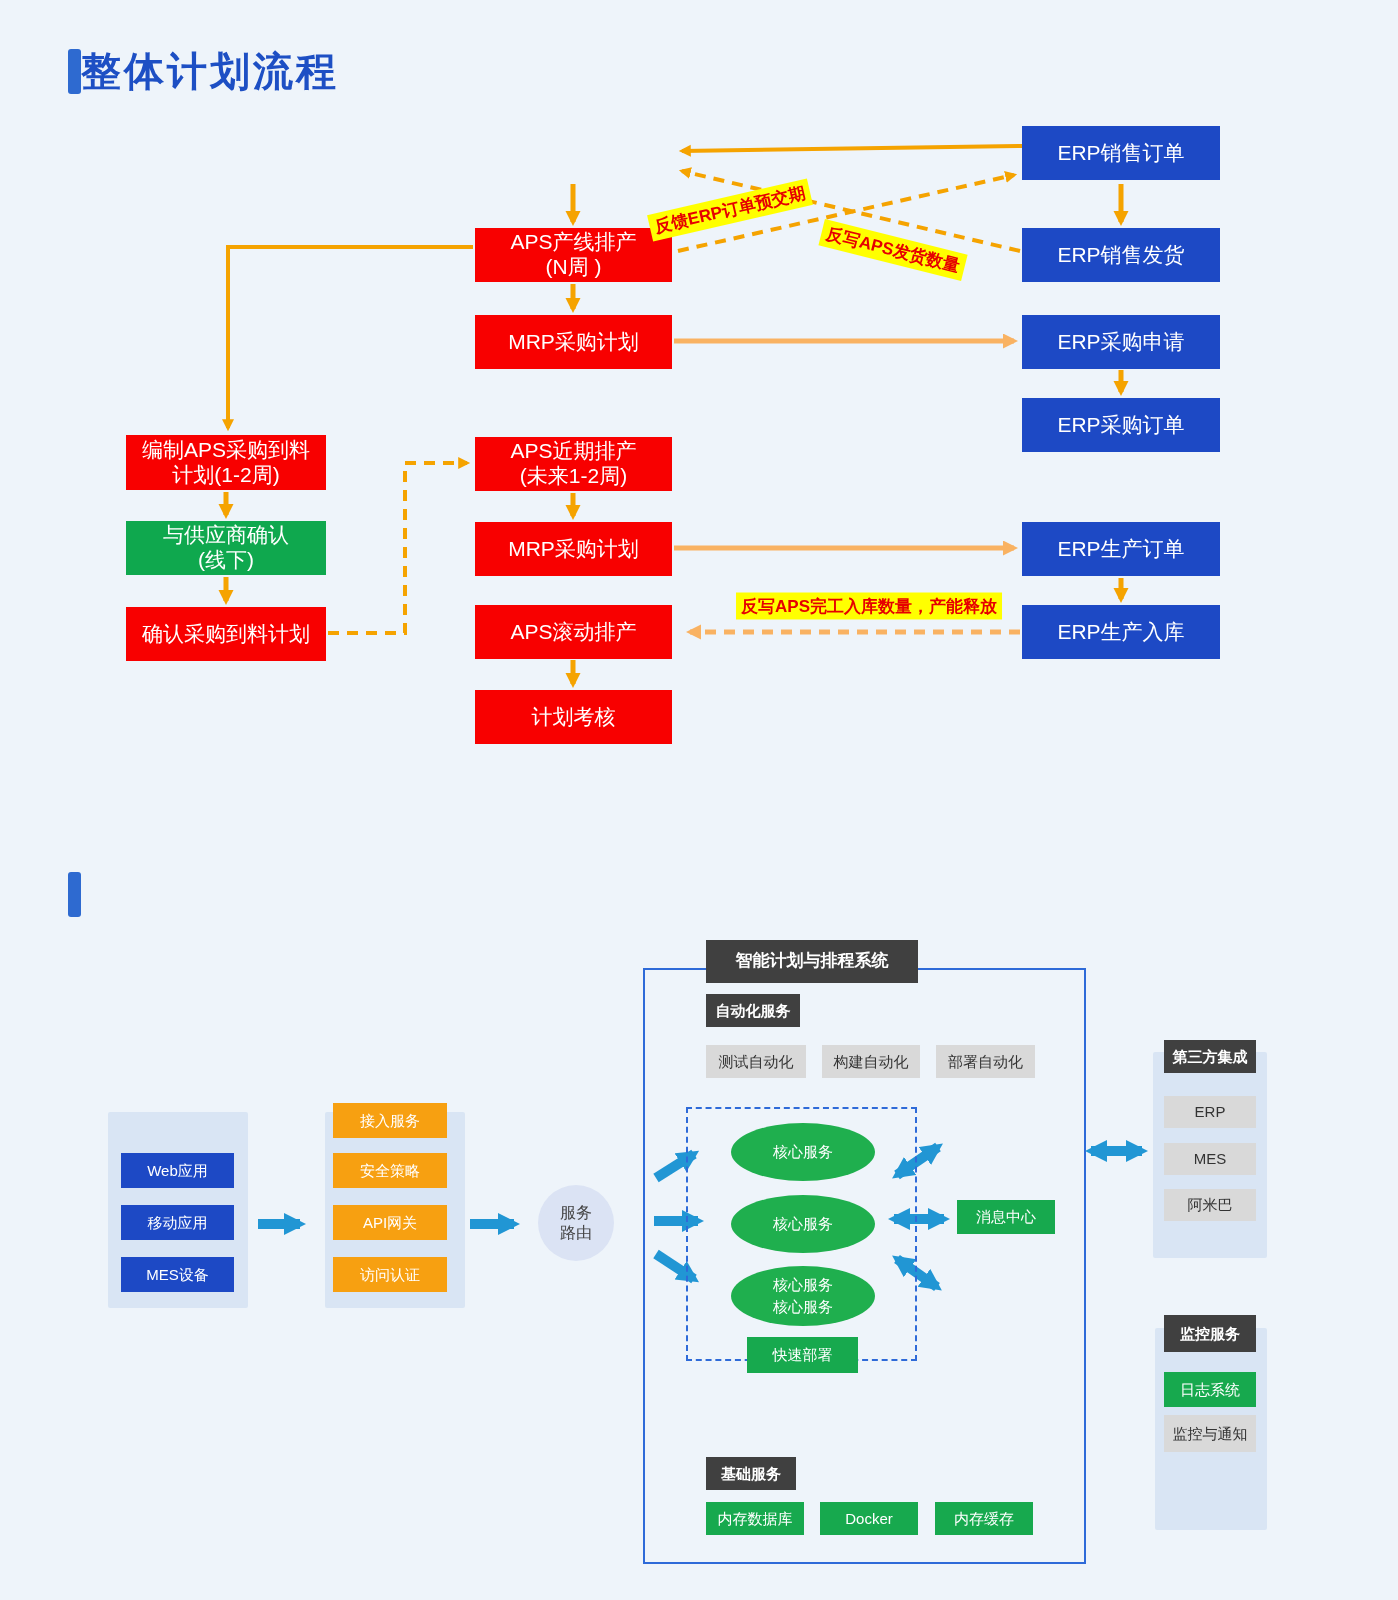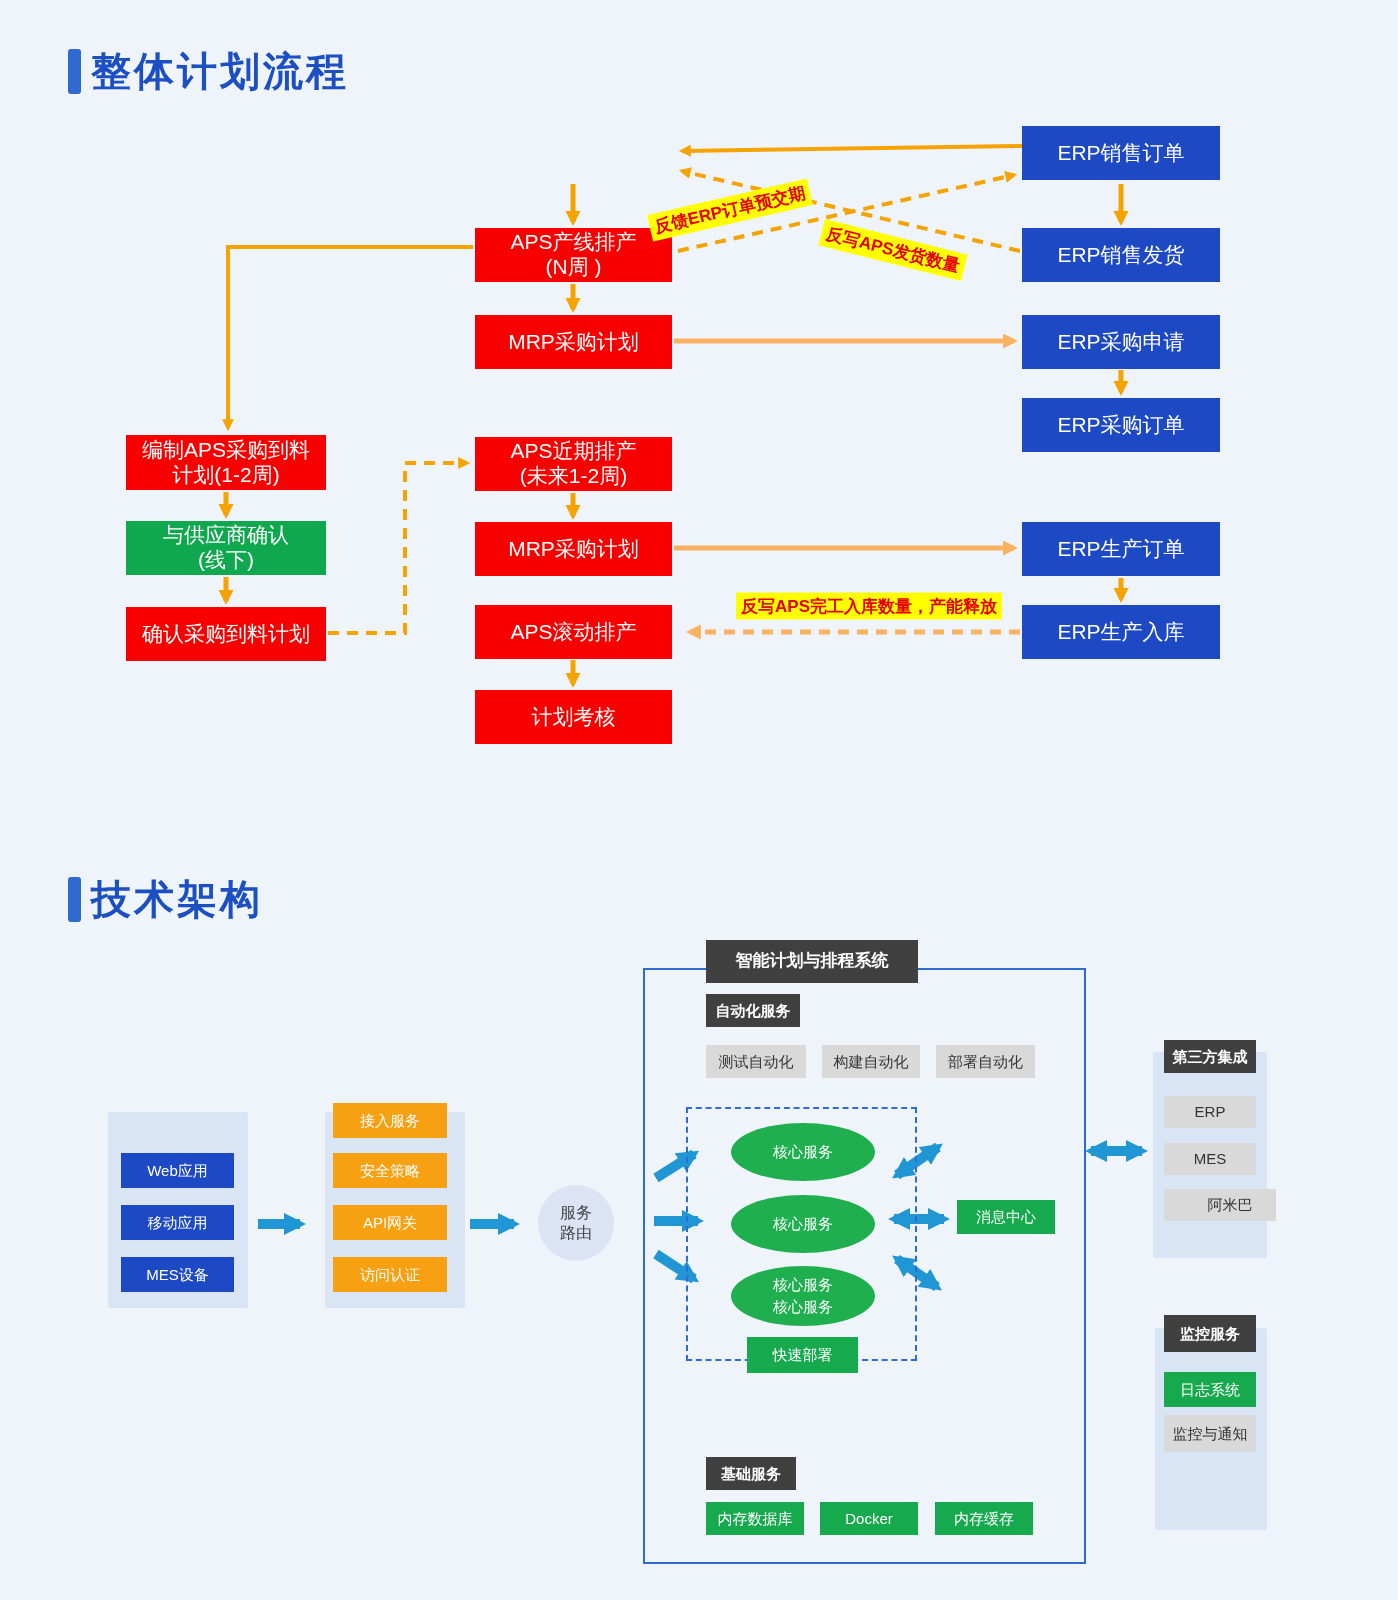--- a/index.html
+++ b/index.html
@@ -1,18 +1,18 @@
 <!DOCTYPE html>
 <html><head>
 <meta charset="utf-8">
 <style>
   html,body{margin:0;padding:0;background:#eef4fa;}
   #canvas{position:relative;width:1398px;height:1600px;background:#eef4fa;overflow:hidden;
           font-family:"Liberation Sans","DejaVu Sans",sans-serif;}
-  .sec-title{position:absolute;display:flex;align-items:center;gap:10px;z-index:3;}
+  .sec-title{position:absolute;display:flex;align-items:center;gap:0;z-index:3;}
   .sec-title .bar{width:13px;height:45px;background:#2e6ad0;border-radius:3px;}
   .sec-title .txt{font-size:40px;font-weight:bold;color:#1d4fc4;letter-spacing:3px;}
   #arrows{position:absolute;left:0;top:0;z-index:1;}
   .panel{position:absolute;background:#d9e5f4;z-index:0;border-radius:2px;}
   .outline{position:absolute;border:2px solid #2e6ad8;background:transparent;z-index:0;}
   .dashedbox{position:absolute;border:2px dashed #2e6ad8;background:transparent;z-index:1;}
   .node{position:absolute;display:flex;align-items:center;justify-content:center;text-align:center;
         white-space:pre-line;color:#fff;line-height:1.18;z-index:2;}
   .k-red{background:#f80000;font-size:21px;}
   .k-blue{background:#1d49c5;font-size:21px;}
@@ -36,21 +36,20 @@
 
 <div id="canvas">
 
   <div class="sec-title" style="left:68px;top:44px;">
     <span class="bar"></span>
     <span class="txt">整体计划流程</span>
   </div>
 
   <div class="sec-title" style="left:68px;top:872px;">
     <span class="bar"></span>
-    <span class="txt">技术架构</span>
   </div>
 
   <svg id="arrows" width="1398" height="1600">
     <defs>
       <marker id="m-gold" markerWidth="4" markerHeight="4" refX="2.2" refY="1.5" orient="auto-start-reverse" markerUnits="strokeWidth">
         <path d="M0,0 L3,1.5 L0,3 z" fill="#f5a300"></path>
       </marker>
       <marker id="m-light" markerWidth="4" markerHeight="4" refX="2.2" refY="1.5" orient="auto-start-reverse" markerUnits="strokeWidth">
         <path d="M0,0 L3,1.5 L0,3 z" fill="#f9b262"></path>
       </marker>
@@ -125,21 +124,21 @@
     <div class="node k-gray" style="left: 936px; top: 1045px; width: 99px; height: 33px; font-size: 15px;">部署自动化</div>
     <div class="node k-green-sm" style="left: 747px; top: 1337px; width: 111px; height: 36px; font-size: 15px;">快速部署</div>
     <div class="node k-green-sm" style="left: 957px; top: 1200px; width: 98px; height: 34px; font-size: 15px;">消息中心</div>
     <div class="node k-orange-hdr" style="left: 706px; top: 1457px; width: 90px; height: 33px; font-size: 15px;">基础服务</div>
     <div class="node k-green-sm" style="left: 706px; top: 1502px; width: 98px; height: 33px; font-size: 15px;">内存数据库</div>
     <div class="node k-green-sm" style="left: 820px; top: 1502px; width: 98px; height: 33px; font-size: 15px;">Docker</div>
     <div class="node k-green-sm" style="left: 935px; top: 1502px; width: 98px; height: 33px; font-size: 15px;">内存缓存</div>
     <div class="node k-orange-hdr" style="left: 1164px; top: 1040px; width: 92px; height: 33px; font-size: 15px;">第三方集成</div>
     <div class="node k-gray" style="left: 1164px; top: 1096px; width: 92px; height: 32px; font-size: 15px;">ERP</div>
     <div class="node k-gray" style="left: 1164px; top: 1143px; width: 92px; height: 32px; font-size: 15px;">MES</div>
-    <div class="node k-gray" style="left: 1164px; top: 1189px; width: 92px; height: 32px; font-size: 15px; padding-left: 20px;">阿米巴</div>
+    <div class="node k-gray" style="left: 1164px; top: 1189px; width: 92px; height: 32px; font-size: 15px;">阿米巴</div>
     <div class="node k-orange-hdr" style="left: 1164px; top: 1315px; width: 92px; height: 37px; font-size: 15px;">监控服务</div>
     <div class="node k-green-sm" style="left: 1164px; top: 1372px; width: 92px; height: 35px; font-size: 15px;">日志系统</div>
     <div class="node k-gray" style="left: 1164px; top: 1415px; width: 92px; height: 37px; font-size: 15px;">监控与通知</div>
     <div class="k-ellipse" style="left: 731px; top: 1123px; width: 144px; height: 58px;">核心服务</div>
     <div class="k-ellipse" style="left: 731px; top: 1195px; width: 144px; height: 58px;">核心服务</div>
     <div class="k-ellipse" style="left: 731px; top: 1266px; width: 144px; height: 60px;">核心服务
 核心服务</div>
     <div class="k-circle" style="left: 538px; top: 1185px; width: 76px; height: 76px;">服务
 路由</div>
     <div class="callout" style="left: 730px; top: 210px; transform: translate(-50%, -50%) rotate(-13deg);">反馈ERP订单预交期</div>

